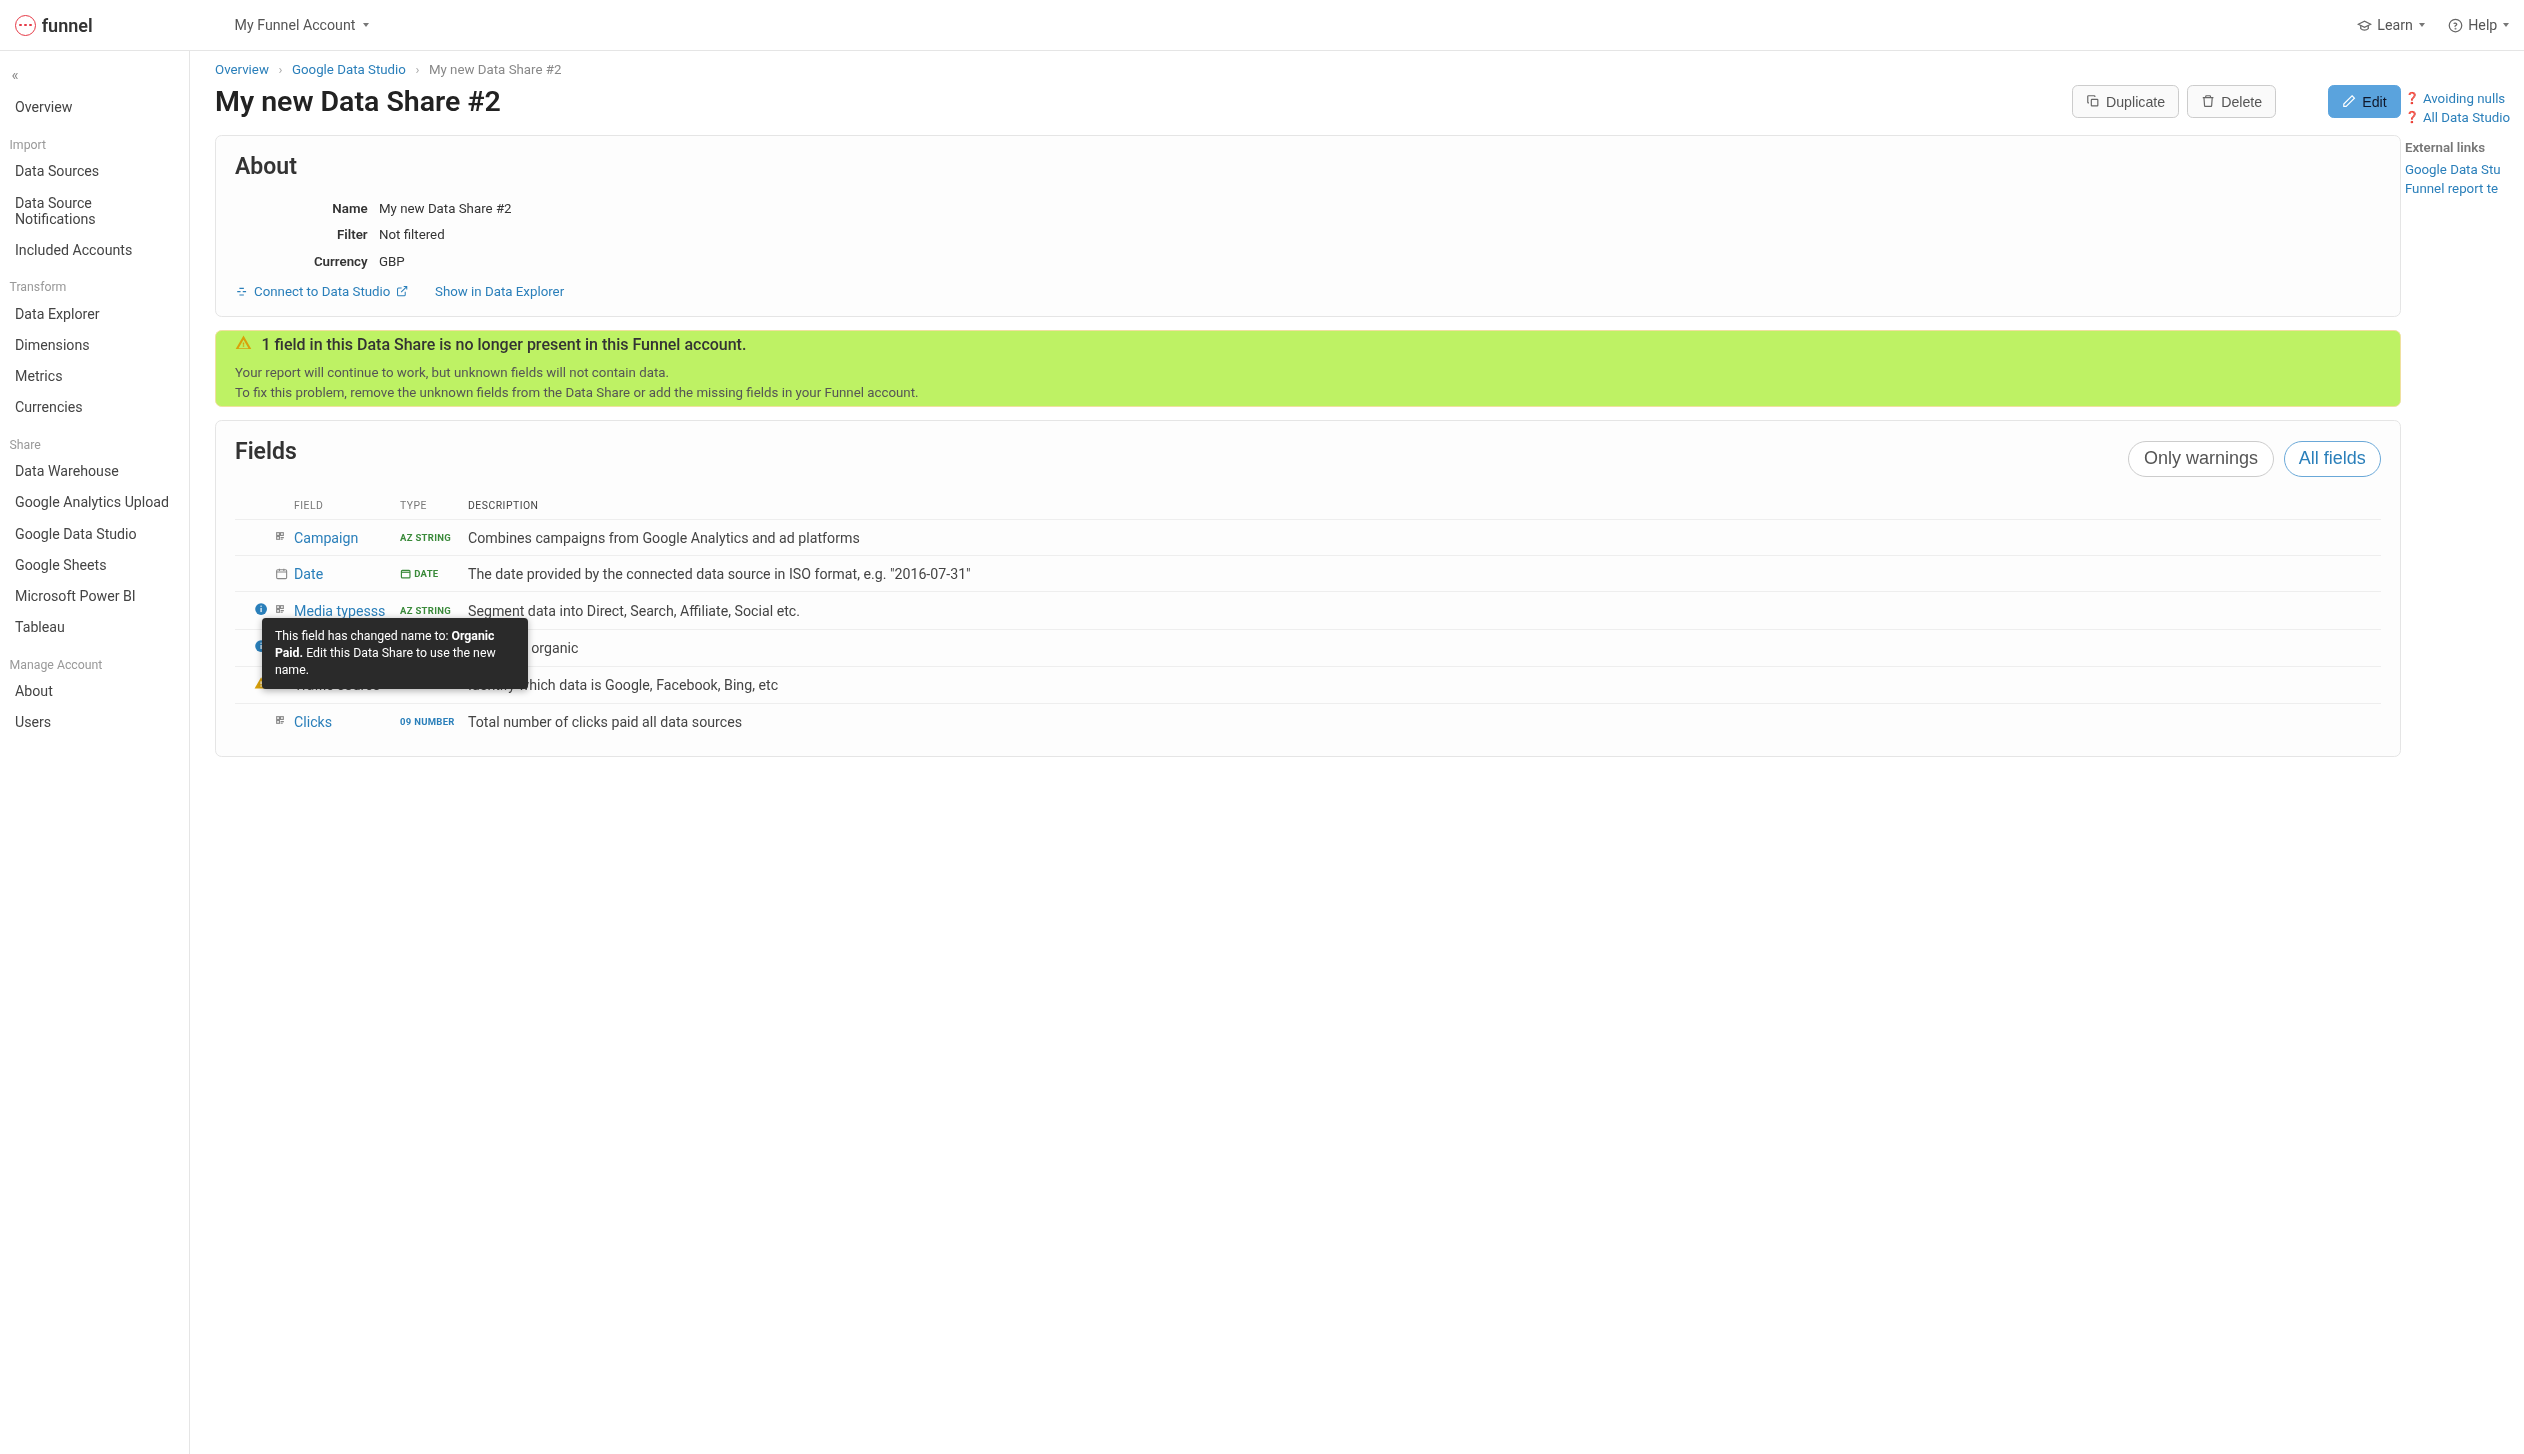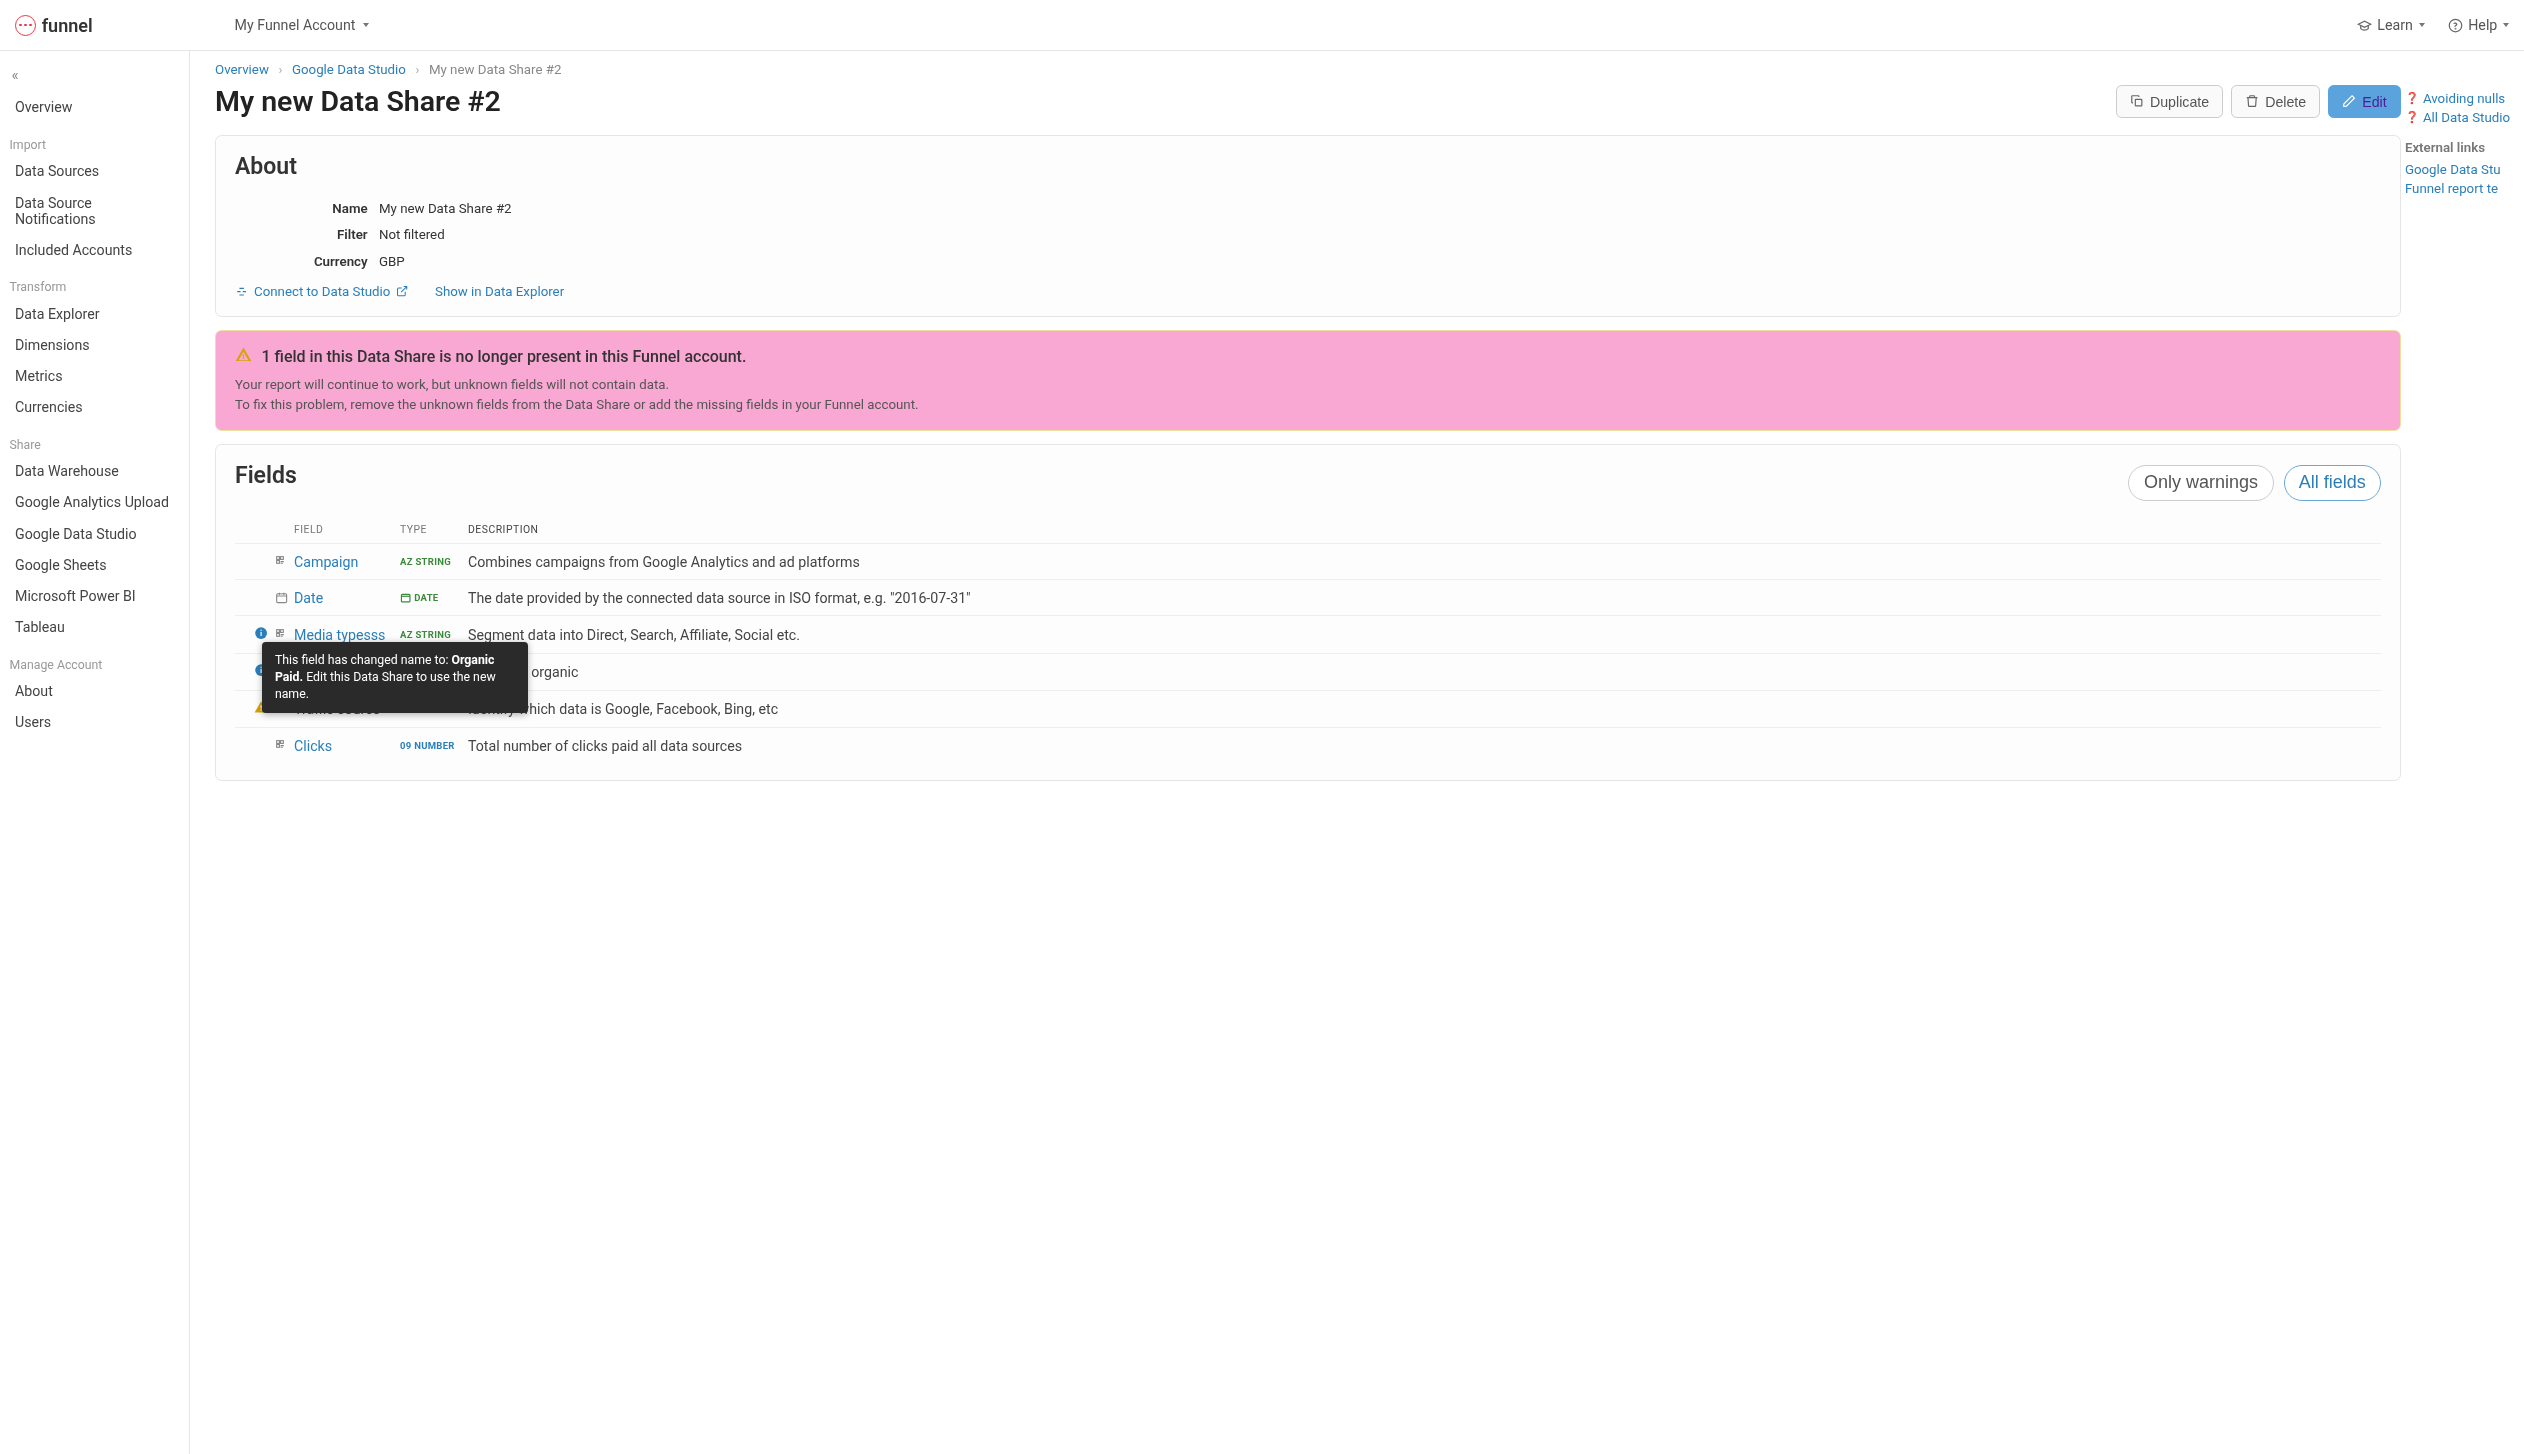--- a/index.html
+++ b/index.html
@@ -19,28 +19,28 @@
 .nav-item { padding: 7.6px 15px; color: #444; cursor: pointer; font-size: 14.2px; }
 .nav-heading { padding: 15px 9.5px 3.8px; color: #999; font-size: 12.3px; }
 .main { flex: 1; padding: 11.4px 0 23px 25px; position: relative; overflow: hidden; }
 .breadcrumb { display: flex; align-items: center; gap: 9.5px; font-size: 13.3px; color: #888; margin-bottom: 7.6px; }
 .breadcrumb a { color: #2a7fba; text-decoration: none; }
 .chev { color: #aaa; }
 .page-head { display: flex; align-items: center; justify-content: space-between; margin-bottom: 17px; padding-right: 123px; }
 .page-title { font-size: 28.5px; font-weight: 600; color: #222; }
 .actions { display: flex; gap: 7.6px; }
 .btn { display: flex; align-items: flex-start; gap: 5.7px; border: 0.9px solid #ccc; background: #fafafa; padding: 7.6px 13.3px; border-radius: 5.7px; cursor: pointer; font-size: 14.2px; color: #555; }
-.btn-primary { background: #5aa3dd; border-color: #5aa3dd; color: #4c1d95; }
+.btn-primary { background: #5aa3dd; border-color: #5aa3dd; color: #0f172a; margin-left: 44px; }
 .card { border: 0.9px solid #e5e5e5; border-radius: 6.6px; padding: 17px 19px; margin-bottom: 13.3px; background: #fdfdfd; margin-right: 123px; }
 .card h2 { font-size: 23px; font-weight: 600; margin-bottom: 15px; }
 .about-row { display: flex; padding: 5.7px 0; }
 .about-label { width: 144px; text-align: right; font-weight: 600; padding-right: 11.4px; }
 .about-links { display: flex; gap: 26.6px; margin-top: 9.5px; }
 .link { color: #2a7fba; text-decoration: none; cursor: pointer; display: flex; align-items: center; gap: 5.7px; }
-.warning-card { border: 0.9px solid #f0e0a0; background: #f9a8d4; border-radius: 6.6px; padding: 15px 19px; margin-bottom: 13.3px; margin-right: 123px; }
+.warning-card { border: 0.9px solid #f0e0a0; background: #bef264; border-radius: 6.6px; padding: 3px 19px; margin-bottom: 13.3px; margin-right: 123px; }
 .warning-title { font-size: 16px; font-weight: 500; display: flex; align-items: center; gap: 9.5px; margin-bottom: 7.6px; }
 .warn-icon { color: #d9a10a; }
 .warning-body { color: #555; line-height: 1.5; }
 .fields-head { display: flex; align-items: center; justify-content: space-between; margin-bottom: 11.4px; }
 .chip-group { display: flex; gap: 9.5px; }
 .chip { border: 0.9px solid #ccc; padding: 6.6px 15px; border-radius: 948px; cursor: pointer; font-size: 18px; background: #fff; color: #555; }
 .chip.active { border: 1.9px solid #6aa8d8; color: #2a7fba; padding: 5.7px 14.2px; }
 .fields-table { width: 100%; }
 .ft-head { display: flex; padding: 7.6px 19px; color: #777; font-size: 10.4px; letter-spacing: 0.5px; }
 .ft-row { display: flex; align-items: center; padding: 9.5px 19px; border-top: 0.9px solid #eee; position: relative; font-size: 14.2px; }

